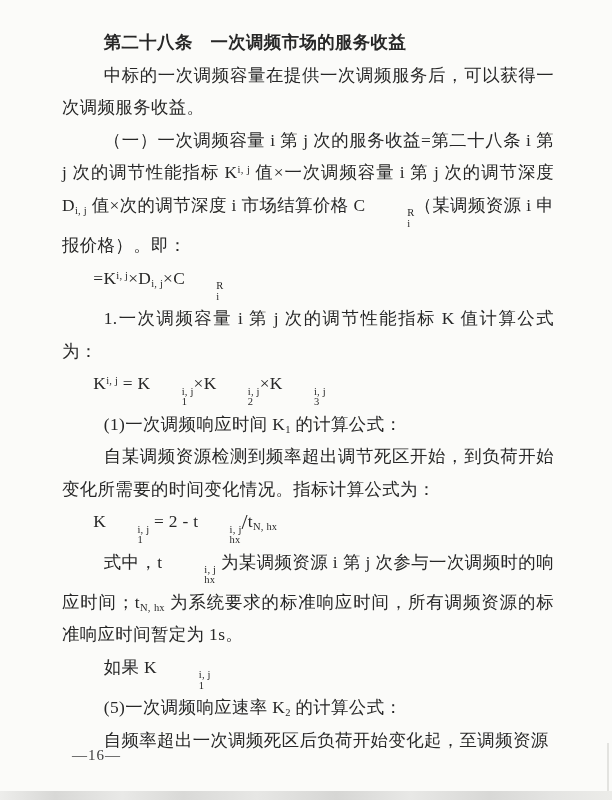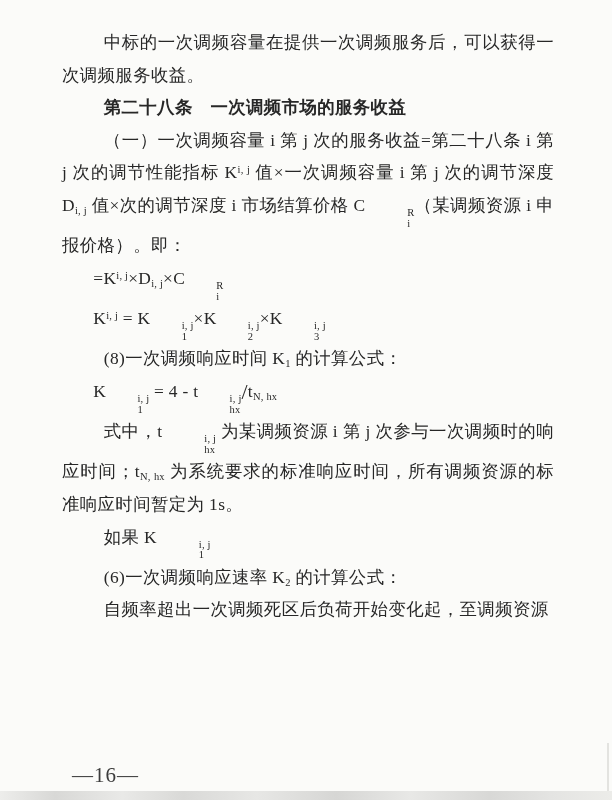--- a/index.html
+++ b/index.html
@@ -38,77 +38,79 @@
     font-size:10.5px;letter-spacing:0.2px;
     vertical-align:-0.25em;line-height:0;
   }
   .stack{
     display:inline-flex;flex-direction:column;align-items:flex-start;
     font-size:10.5px;letter-spacing:0.2px;line-height:10.5px;
     vertical-align:-0.5em;
   }
   .slash{font-size:1.25em;vertical-align:-0.08em;}
   .page-num{
-    position:absolute;left:72px;bottom:12px;
-    font-size:21px;color:#3c3c3c;letter-spacing:1px;
+    position:absolute;left:72px;bottom:36px;
+    font-size:15px;color:#3c3c3c;letter-spacing:1px;
   }
   .bottom-strip{
     position:absolute;left:0;bottom:0;width:100%;height:9px;
     background:linear-gradient(90deg,
       #ededeb 0%, #d8d8d6 9%, #e9e9e7 20%, #d9d9d7 30%,
       #e7e7e5 42%, #d6d6d4 55%, #e8e8e6 67%, #d8d8d6 80%,
       #e4e4e2 90%, #ecece9 100%);
   }
   .right-edge{
     position:absolute;right:3px;bottom:9px;width:2px;height:48px;
     background:#e3e3e0;
   }
 </style>
 </head>
 <body>
 
 <div class="doc">
   <div>
+      <p class="para heading"><span style="font-weight: bold;">第二十八条　一次调频市场的服务收益</span></p>
       <p class="para body"><span>中标的一次调频容量在提供一次调频服务后，可以获得一次调频服务收益。</span></p>
-      <p class="para heading"><span style="font-weight: bold;">第二十八条　一次调频市场的服务收益</span></p>
       <p class="para body"><span>（一）一次调频容量 i 第 j 次的服务收益=第二十八条 i 第 j 次的调节性能指标 K</span><span class="sup">i, j</span><span> 值×一次调频容量 i 第 j 次的调节深度 D</span><span class="sub">i, j</span><span> 值×次的调节深度 i 市场结算价格 C</span><span class="stack">
           <span>R</span>
           <span>i</span>
         </span><span>（某调频资源 i 申报价格）。即：</span></p>
       <p class="para formula"><span>=K</span><span class="sup">i, j</span><span>×D</span><span class="sub">i, j</span><span>×C</span><span class="stack">
           <span>R</span>
           <span>i</span>
         </span></p>
+      <p class="para body"><span>1.一次调频容量 i 第 j 次的调节性能指标 K 值计算公式为：</span></p>
       <p class="para formula"><span>K</span><span class="sup">i, j</span><span> = K</span><span class="stack">
           <span>i, j</span>
           <span>1</span>
         </span><span>×K</span><span class="stack">
           <span>i, j</span>
           <span>2</span>
         </span><span>×K</span><span class="stack">
           <span>i, j</span>
           <span>3</span>
         </span></p>
-      <p class="para body"><span>(8)一次调频响应时间 K</span><span class="sub">1</span><span> 的计算公式：</span></p>
+      <p class="para body"><span>(1)一次调频响应时间 K</span><span class="sub">1</span><span> 的计算公式：</span></p>
+      <p class="para body"><span>自某调频资源检测到频率超出调节死区开始，到负荷开始变化所需要的时间变化情况。指标计算公式为：</span></p>
       <p class="para formula"><span>K</span><span class="stack">
           <span>i, j</span>
           <span>1</span>
-        </span><span> = 4 - t</span><span class="stack">
+        </span><span> = 2 - t</span><span class="stack">
           <span>i, j</span>
           <span>hx</span>
         </span><span class="slash">/</span><span>t</span><span class="sub">N, hx</span></p>
       <p class="para body"><span>式中，t</span><span class="stack">
           <span>i, j</span>
           <span>hx</span>
         </span><span> 为某调频资源 i 第 j 次参与一次调频时的响应时间；t</span><span class="sub">N, hx</span><span> 为系统要求的标准响应时间，所有调频资源的标准响应时间暂定为 1s。</span></p>
       <p class="para body"><span>如果 K</span><span class="stack">
           <span>i, j</span>
           <span>1</span>
         </span></p>
-      <p class="para body"><span>(6)一次调频响应速率 K</span><span class="sub">2</span><span> 的计算公式：</span></p>
+      <p class="para body"><span>(5)一次调频响应速率 K</span><span class="sub">2</span><span> 的计算公式：</span></p>
       <p class="para body"><span>自频率超出一次调频死区后负荷开始变化起，至调频资源</span></p>
     </div>
 </div>
 
 <div class="page-num">—16—</div>
 
 <div class="bottom-strip"></div>
 <div class="right-edge"></div>
 
 </body></html>

